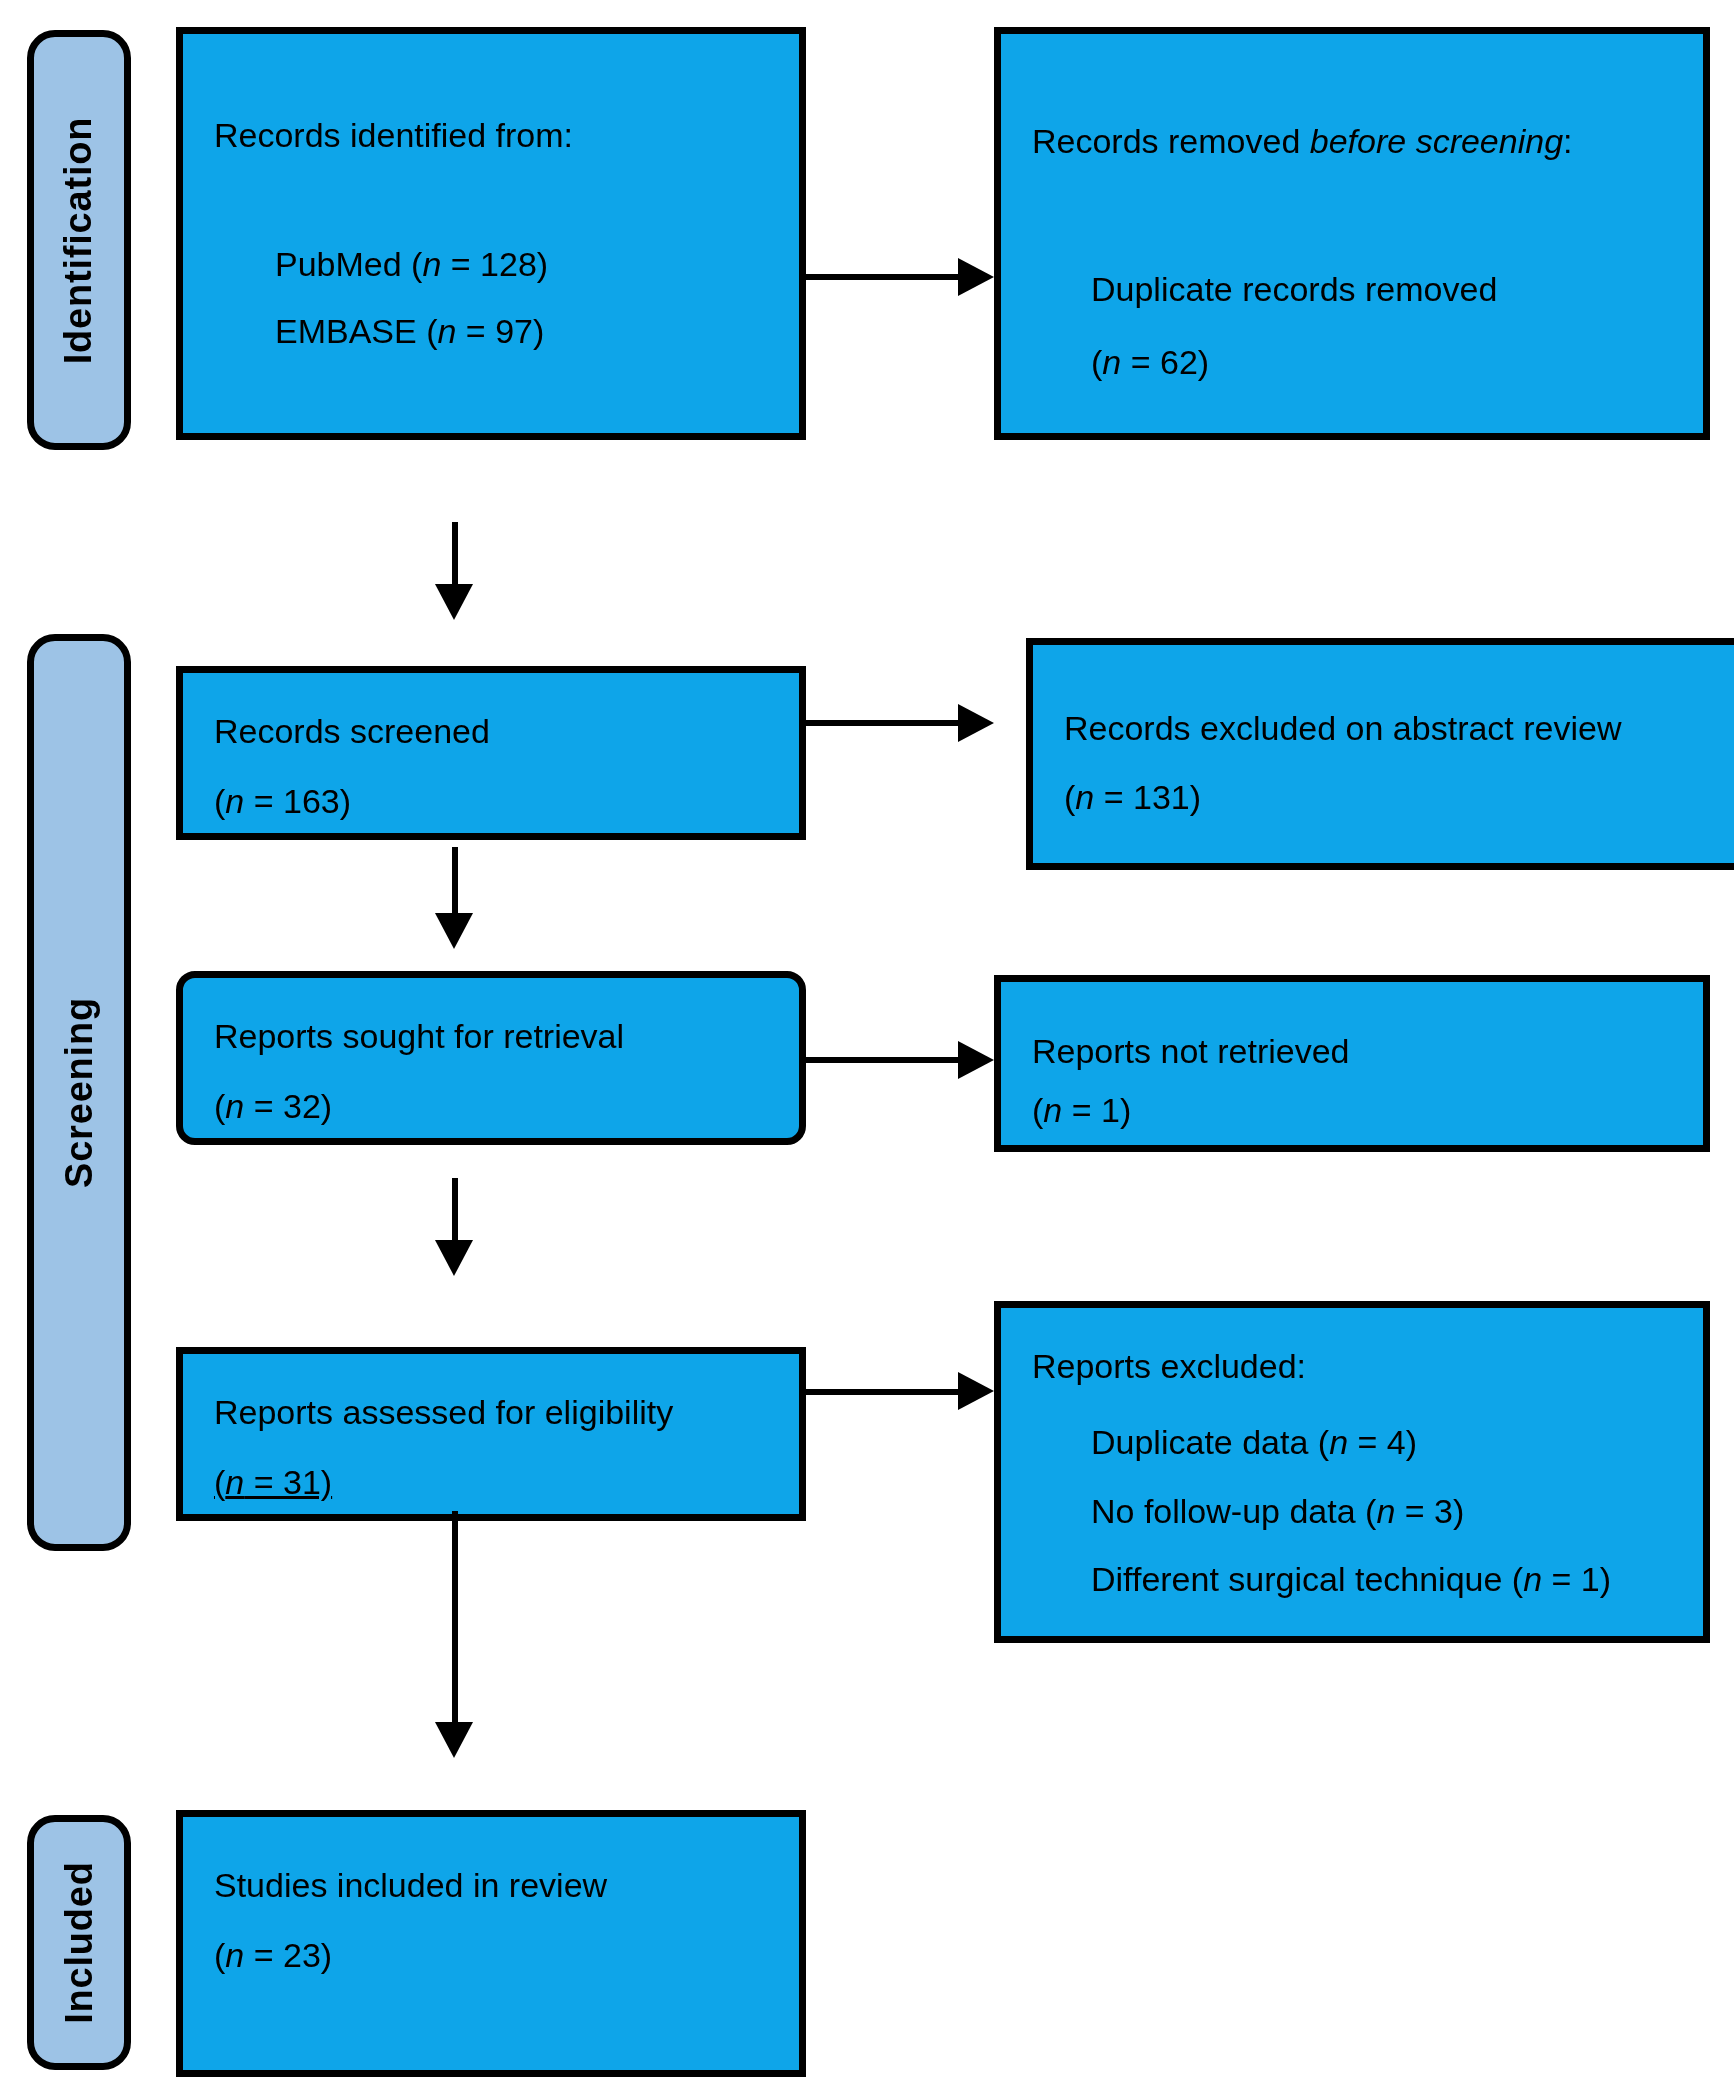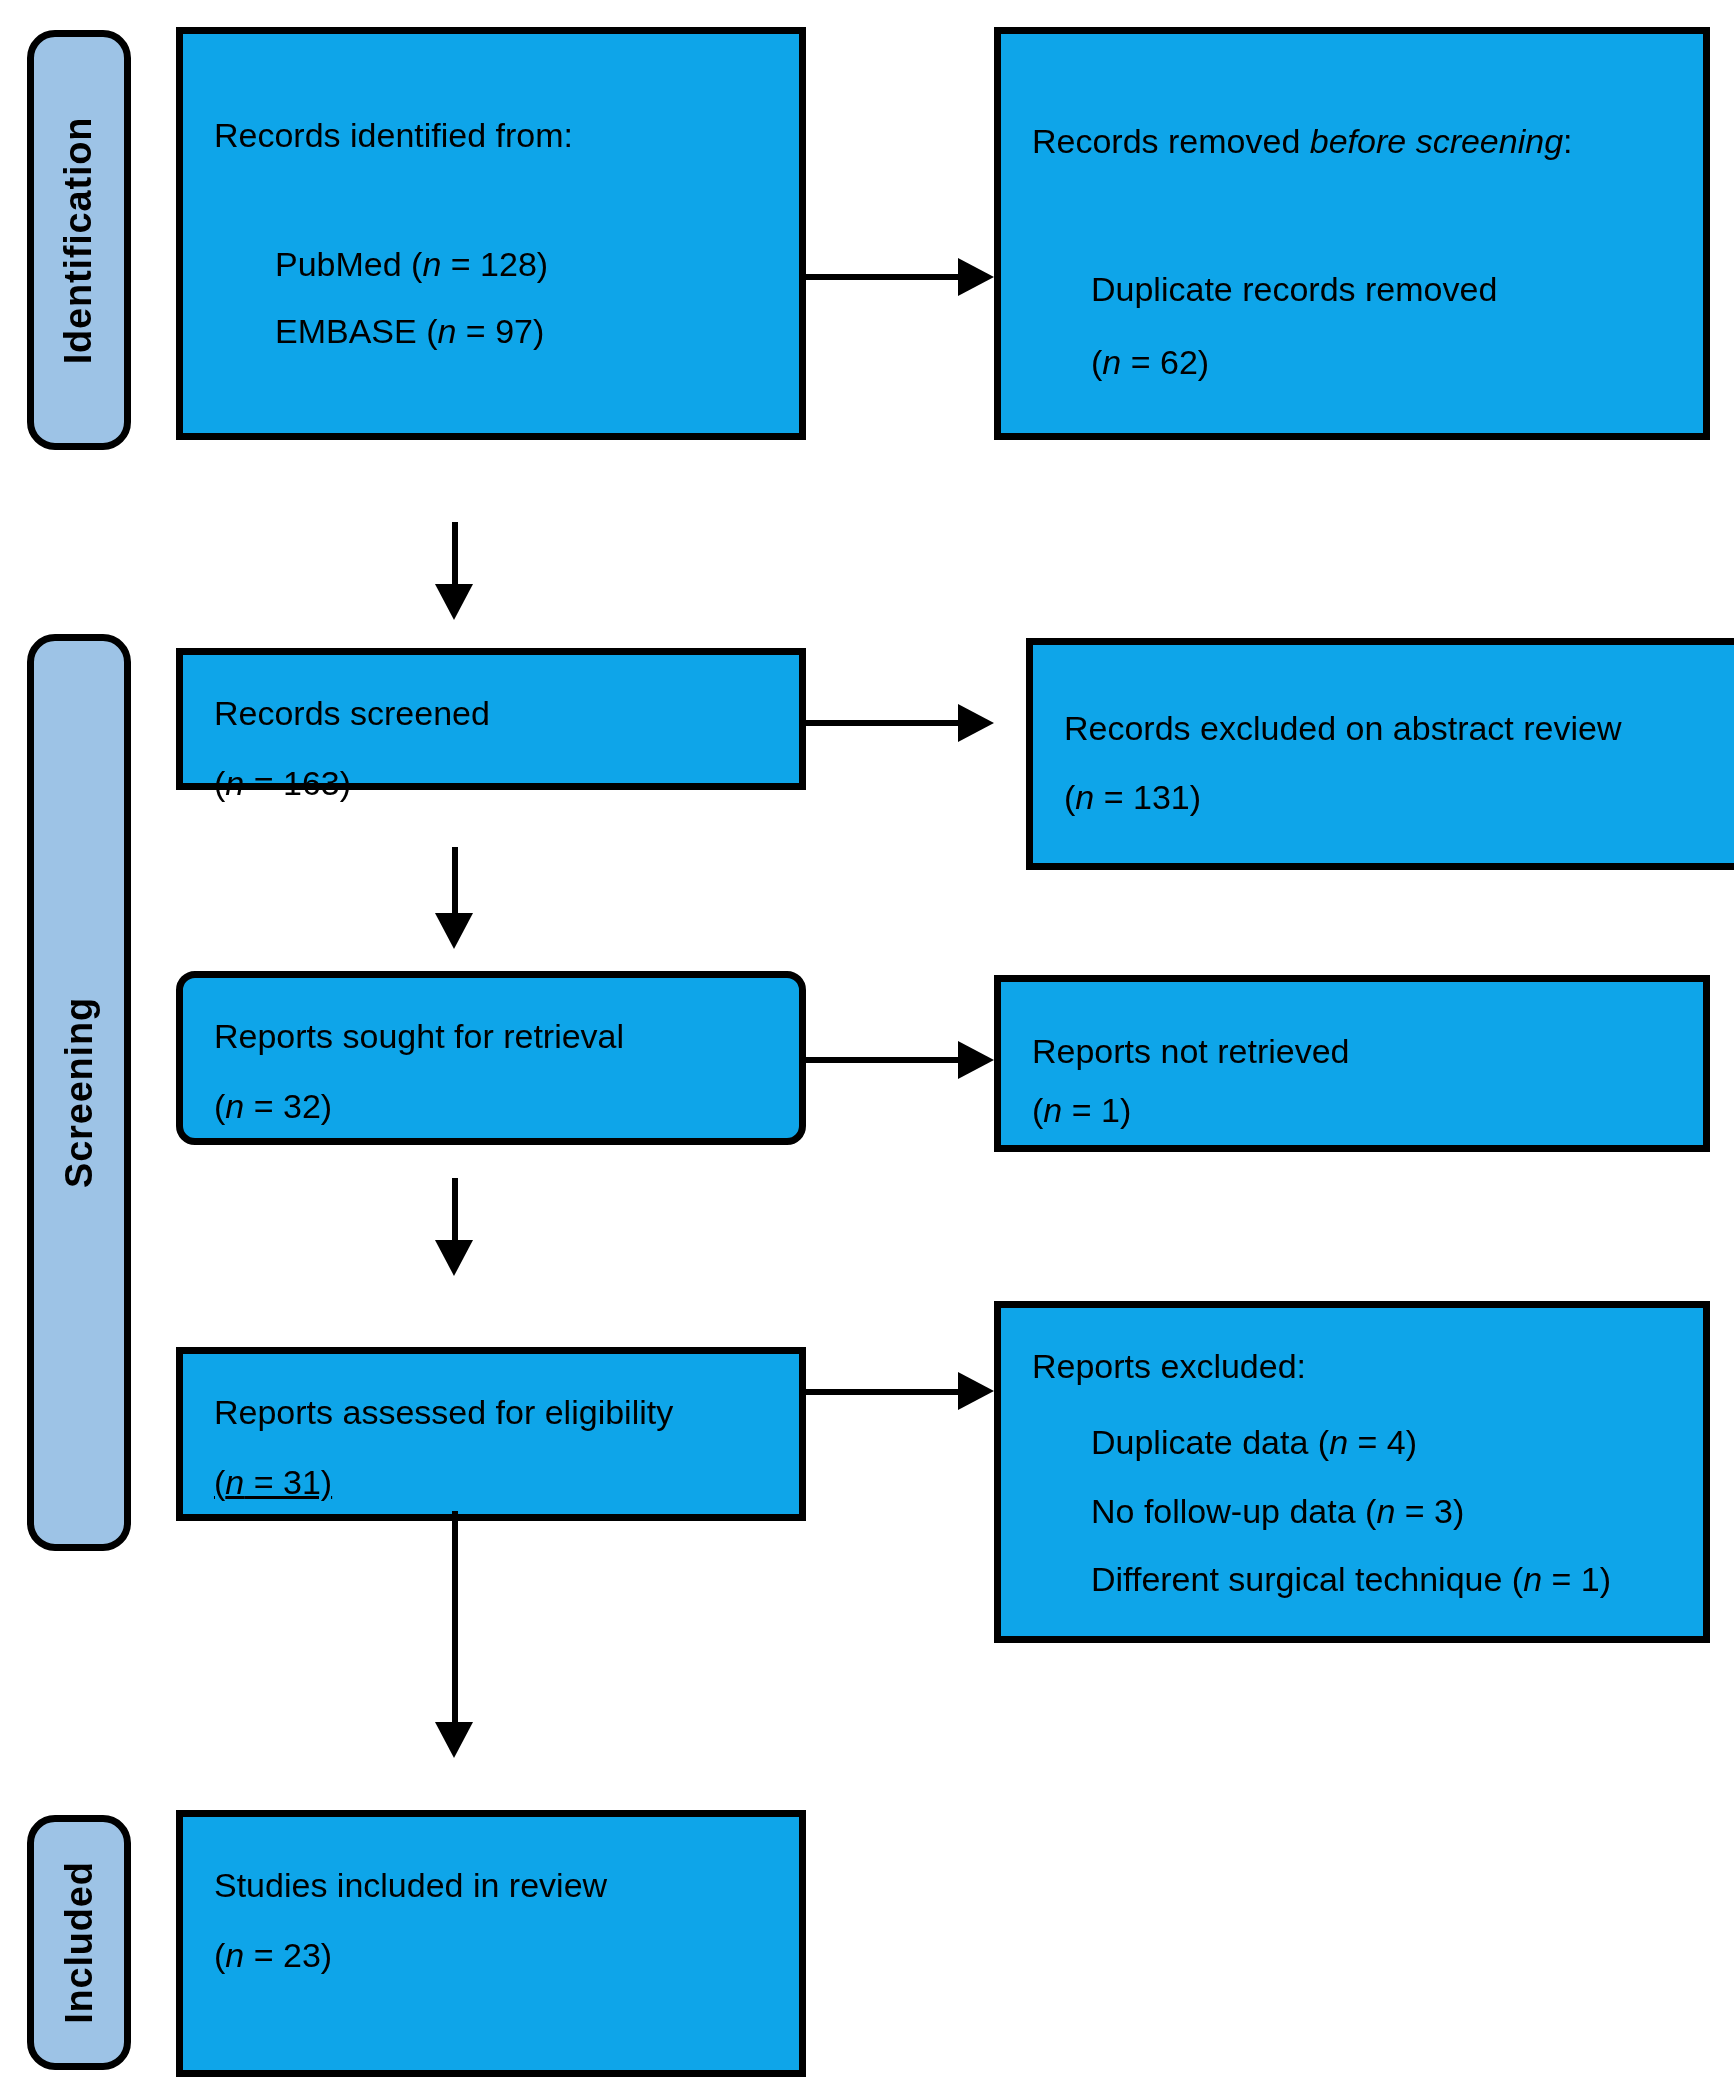--- a/index.html
+++ b/index.html
@@ -78,21 +78,21 @@
   <div class="stage" style="top:1815px; height:255px;">
     <span class="vtext">Included</span>
   </div>
 
   <div class="fbox" style="left:176px; top:27px; width:630px; height:413px;">
     <div class="line" style="left:31px; top:82px;">Records identified from:</div>
     <div class="line" style="left:92px; top:211px;">PubMed (<i>n</i> = 128)</div>
     <div class="line" style="left:92px; top:278px;">EMBASE (<i>n</i> = 97)</div>
   </div>
 
-  <div class="fbox" style="left:176px; top:648px; width:630px; height:142px;">
+  <div class="fbox" style="left:176px; top:666px; width:630px; height:174px;">
     <div class="line" style="left:31px; top:39px;">Records screened</div>
     <div class="line" style="left:31px; top:109px;">(<i>n</i> = 163)</div>
   </div>
 
   <div class="fbox" style="left:176px; top:971px; width:630px; height:174px;border-radius:19px;">
     <div class="line" style="left:31px; top:39px;">Reports sought for retrieval</div>
     <div class="line" style="left:31px; top:109px;">(<i>n</i> = 32)</div>
   </div>
 
   <div class="fbox" style="left:176px; top:1301px; width:630px; height:174px;margin-top:46px;">

